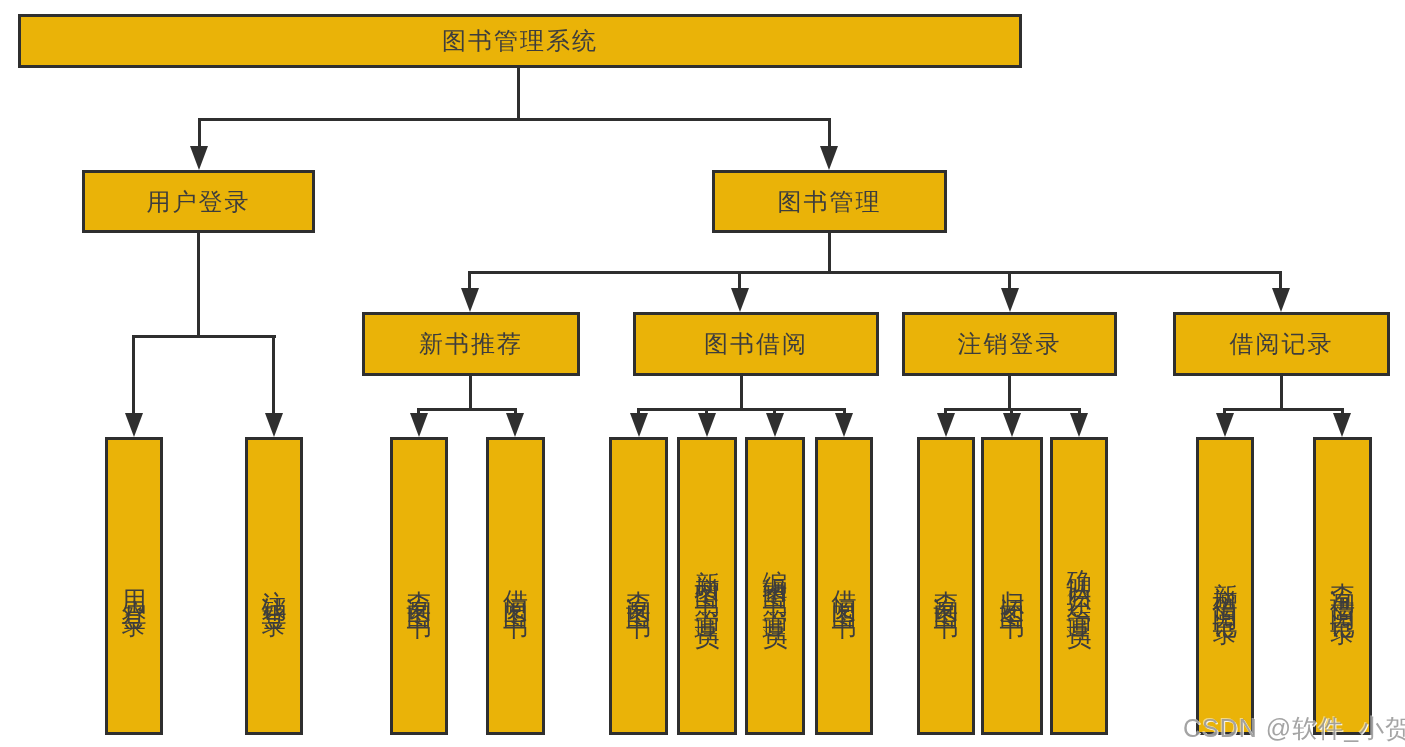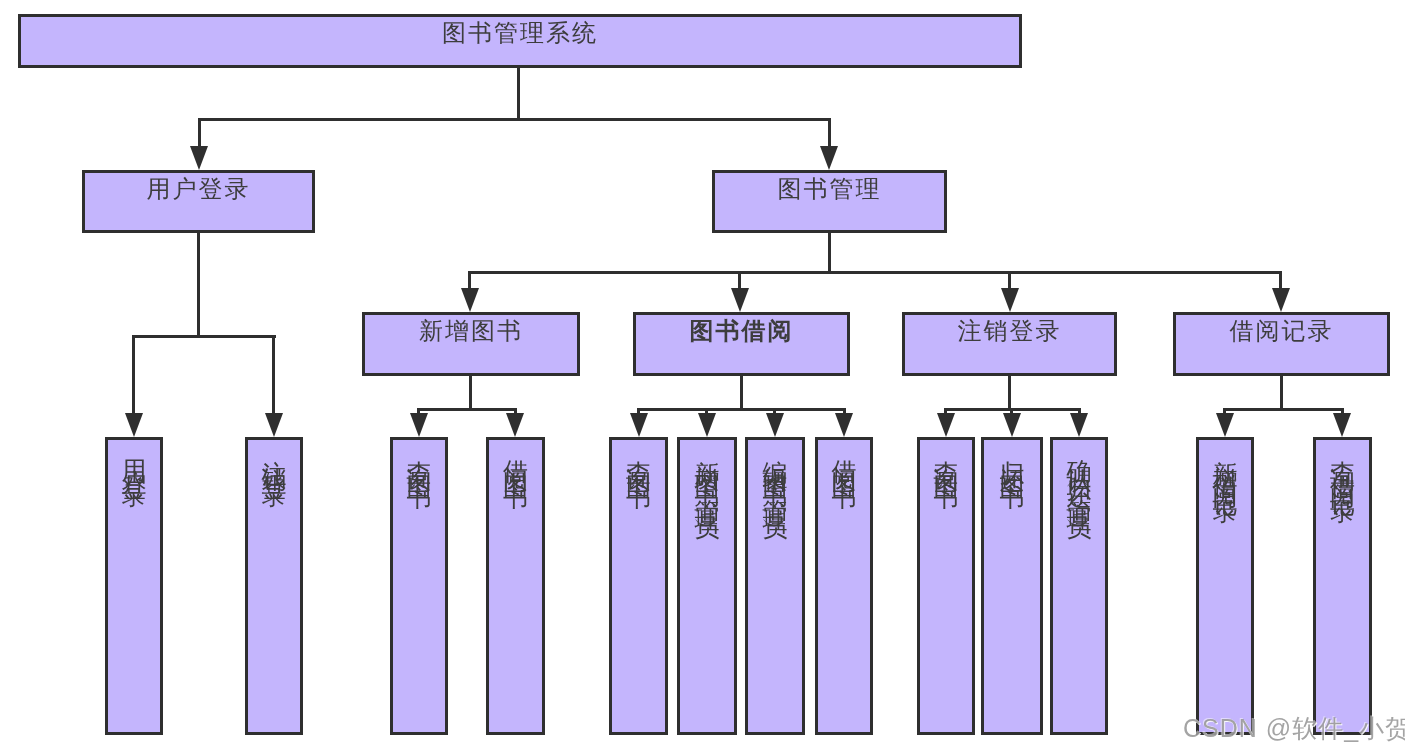--- a/index.html
+++ b/index.html
@@ -8,23 +8,23 @@
     width: 1405px;
     height: 747px;
     background: #ffffff;
     font-family: "Liberation Sans", "DejaVu Sans", sans-serif;
     overflow: hidden;
   }
   .node {
     position: absolute;
     box-sizing: border-box;
     border: 3px solid #2f2f2f;
-    background: #c4b5fd;
+    background: #eab308;
     display: flex;
-    align-items: flex-start;
+    align-items: center;
     justify-content: center;
     color: #3d3d3d;
     font-size: 24px;
     letter-spacing: 2px;
     white-space: nowrap;
   }
   .leaf {
     top: 437px;
     height: 298px;
   }
@@ -102,23 +102,23 @@
   <div class="v" style="left:468px; top:271px; height:20px;"></div>
   <div class="v" style="left:738px; top:271px; height:20px;"></div>
   <div class="v" style="left:1008px; top:271px; height:20px;"></div>
   <div class="v" style="left:1279px; top:271px; height:20px;"></div>
   <div class="arrow" style="left:461px; top:288px;"></div>
   <div class="arrow" style="left:731px; top:288px;"></div>
   <div class="arrow" style="left:1001px; top:288px;"></div>
   <div class="arrow" style="left:1272px; top:288px;"></div>
 
   <div class="node" style="left:362px; top:312px; width:218px; height:64px;">
-    <span>新增图书</span>
-  </div>
-  <div class="node" style="left:633px; top:312px; width:217px; height:64px;font-weight:bold;">
+    <span>新书推荐</span>
+  </div>
+  <div class="node" style="left:633px; top:312px; width:246px; height:64px;">
     <span>图书借阅</span>
   </div>
   <div class="node" style="left:902px; top:312px; width:215px; height:64px;">
     <span>注销登录</span>
   </div>
   <div class="node" style="left:1173px; top:312px; width:217px; height:64px;">
     <span>借阅记录</span>
   </div>
 
   <div class="v" style="left:469px; top:376px; height:32px;"></div>

